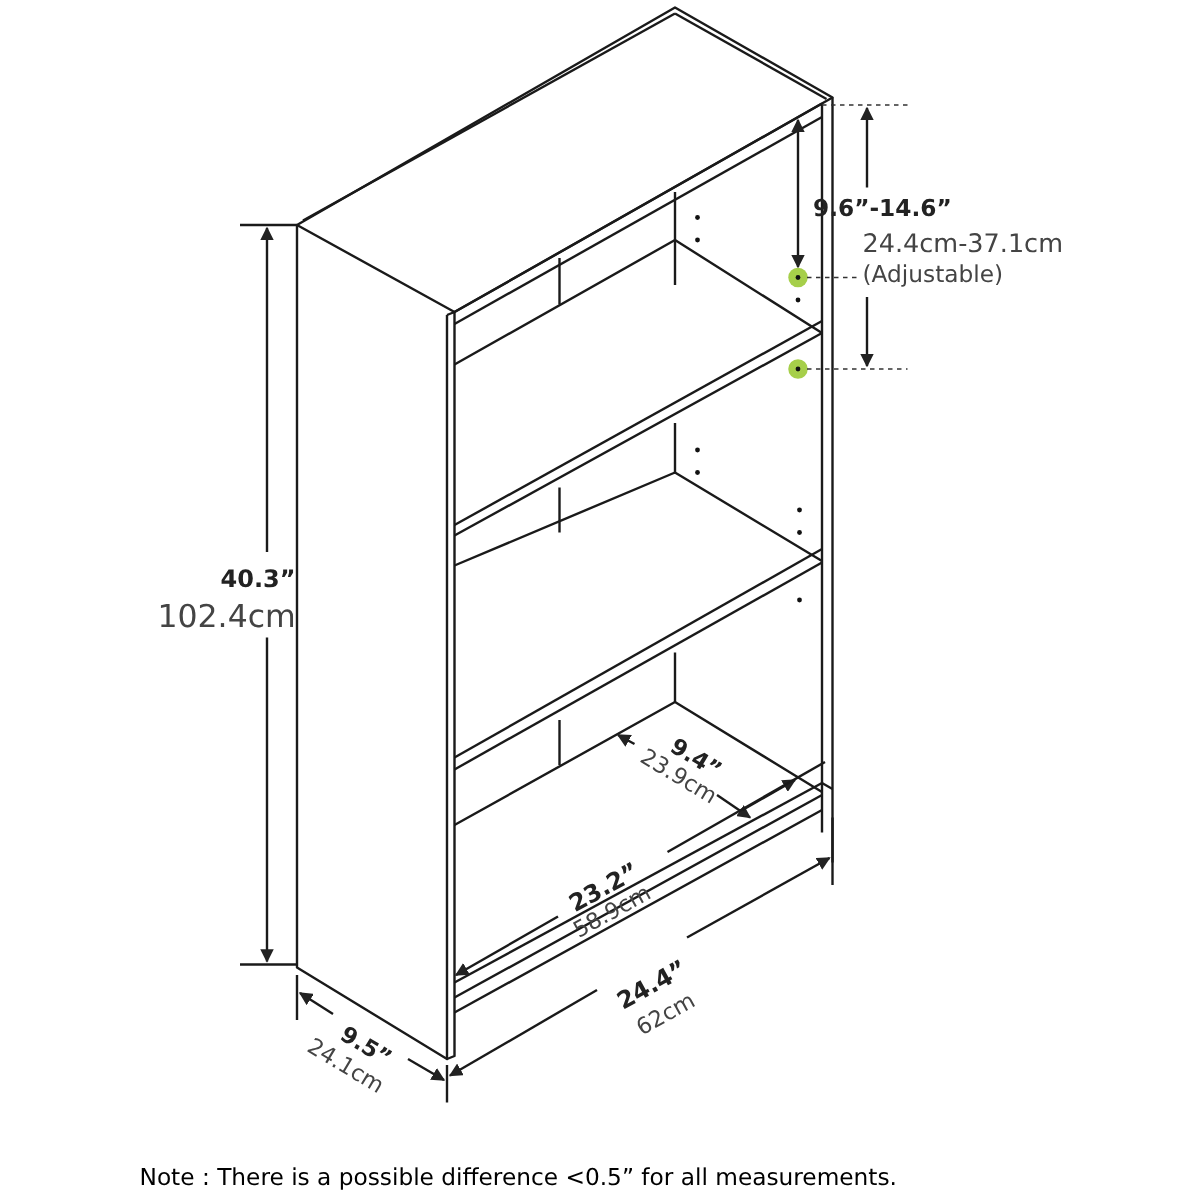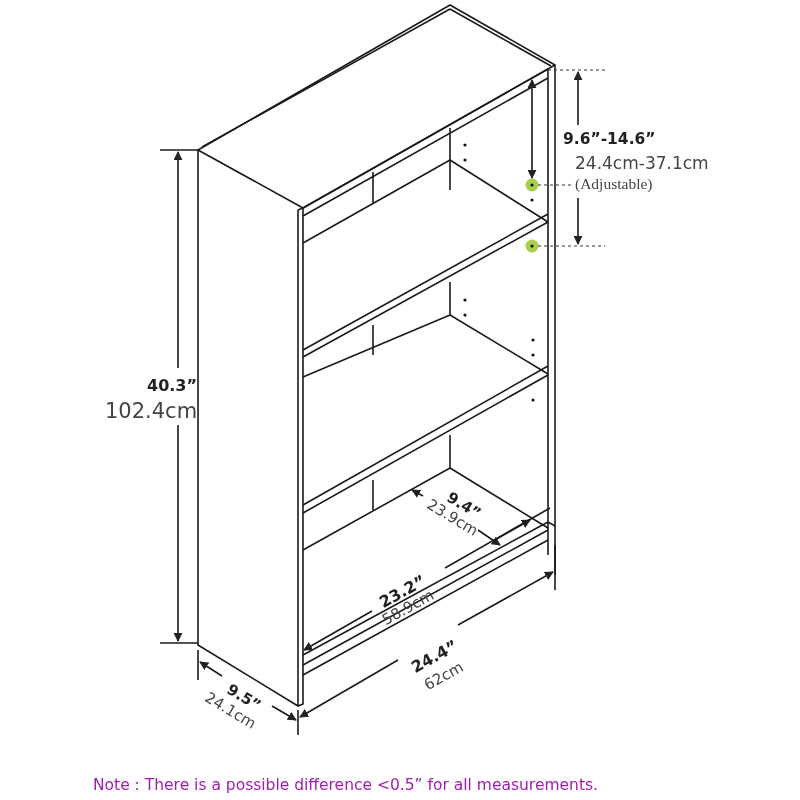--- a/index.html
+++ b/index.html
@@ -1,21 +1,21 @@
 <!DOCTYPE html>
 <html><head>
   <meta charset="utf-8">
   <style>
     html, body { margin: 0; padding: 0; background: #ffffff; }
     body { width: 800px; height: 800px; position: relative; overflow: hidden; font-family: "DejaVu Sans", "Liberation Sans", sans-serif; color: #333333; }
     #diagram { position: absolute; left: 0; top: 0; width: 800px; height: 800px; }
     .lbl { position: absolute; white-space: nowrap; line-height: 1; }
     .bold { font-weight: bold; color: #222222; }
     .light { color: #444444; }
-    .note { position: absolute; left: 93px; top: 776px; font-size: 15.5px; color: #a21caf; white-space: nowrap; }
+    .note { position: absolute; left: 93px; top: 776px; font-size: 15.5px; color: #000000; white-space: nowrap; }
   </style>
 </head>
 <body>
 
 <svg id="diagram" width="800" height="800" viewBox="0 0 800 800" xmlns="http://www.w3.org/2000/svg">
   <defs>
     <marker id="arr" viewBox="0 0 10 10" refX="9" refY="5" markerWidth="9" markerHeight="9" orient="auto-start-reverse" markerUnits="userSpaceOnUse">
       <path d="M0,0 L10,5 L0,10 z" fill="#222"></path>
     </marker>
   </defs>
@@ -109,23 +109,23 @@
 
     <line x1="198" y1="650" x2="198" y2="680"></line>
     <line x1="200" y1="662" x2="222" y2="676" marker-start="url(#arr)"></line>
     <line x1="272" y1="706" x2="296" y2="720" marker-end="url(#arr)"></line>
   </g>
 </svg>
 
 <div class="lbl bold" style="left:147px; top:378px; font-size:16px;">40.3”</div>
 <div class="lbl light" style="left:105px; top:401px; font-size:21px;">102.4cm</div>
 
-<div class="lbl bold" style="left:563px; top:132px; font-size:15.5px;">9.6”-14.6”</div>
+<div class="lbl bold" style="left:542px; top:132px; font-size:15.5px;">9.6”-14.6”</div>
 <div class="lbl light" style="left:575px; top:155px; font-size:17px;">24.4cm-37.1cm</div>
-<div class="lbl light" style="left:575px; top:176px; font-size:15.5px;font-family:Liberation Serif, serif;">(Adjustable)</div>
+<div class="lbl light" style="left:575px; top:176px; font-size:15.5px;">(Adjustable)</div>
 
 <div class="lbl bold" style="left:452px; top:490px; font-size:15px; transform:rotate(31deg); transform-origin:left top;">9.4”</div>
 <div class="lbl light" style="left:432px; top:497px; font-size:15px; transform:rotate(31deg); transform-origin:left top;">23.9cm</div>
 
 <div class="lbl bold" style="left:377px; top:597px; font-size:16px; transform:rotate(-29deg); transform-origin:left top;">23.2”</div>
 <div class="lbl light" style="left:380px; top:615px; font-size:15px; transform:rotate(-29deg); transform-origin:left top;">58.9cm</div>
 
 <div class="lbl bold" style="left:409px; top:662px; font-size:16px; transform:rotate(-29deg); transform-origin:left top;">24.4”</div>
 <div class="lbl light" style="left:422px; top:680px; font-size:15px; transform:rotate(-29deg); transform-origin:left top;">62cm</div>
 

